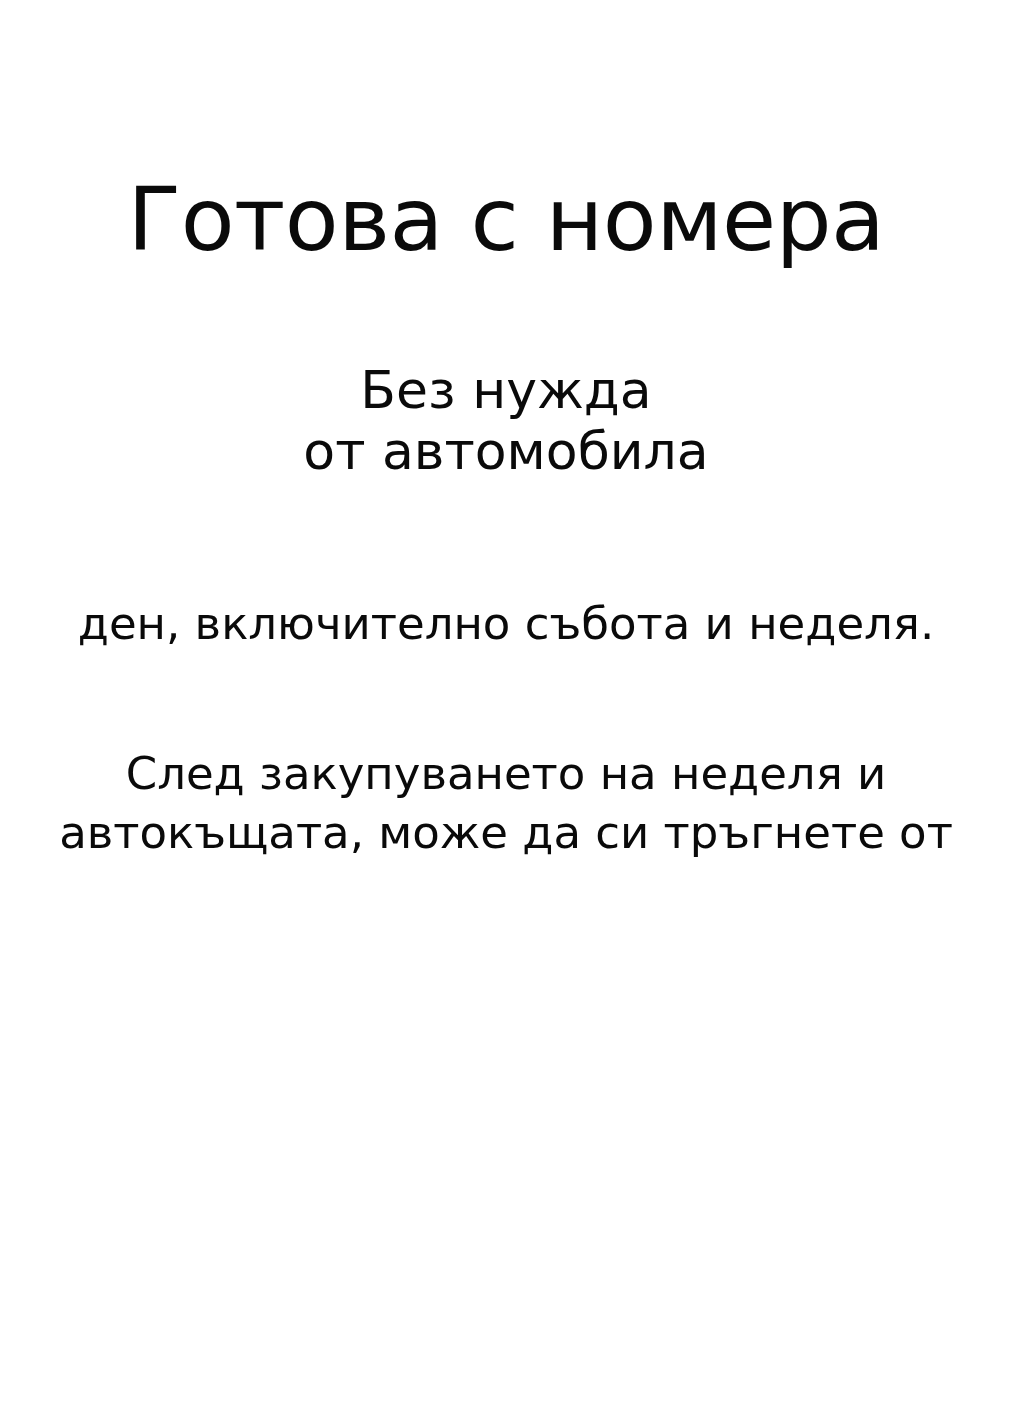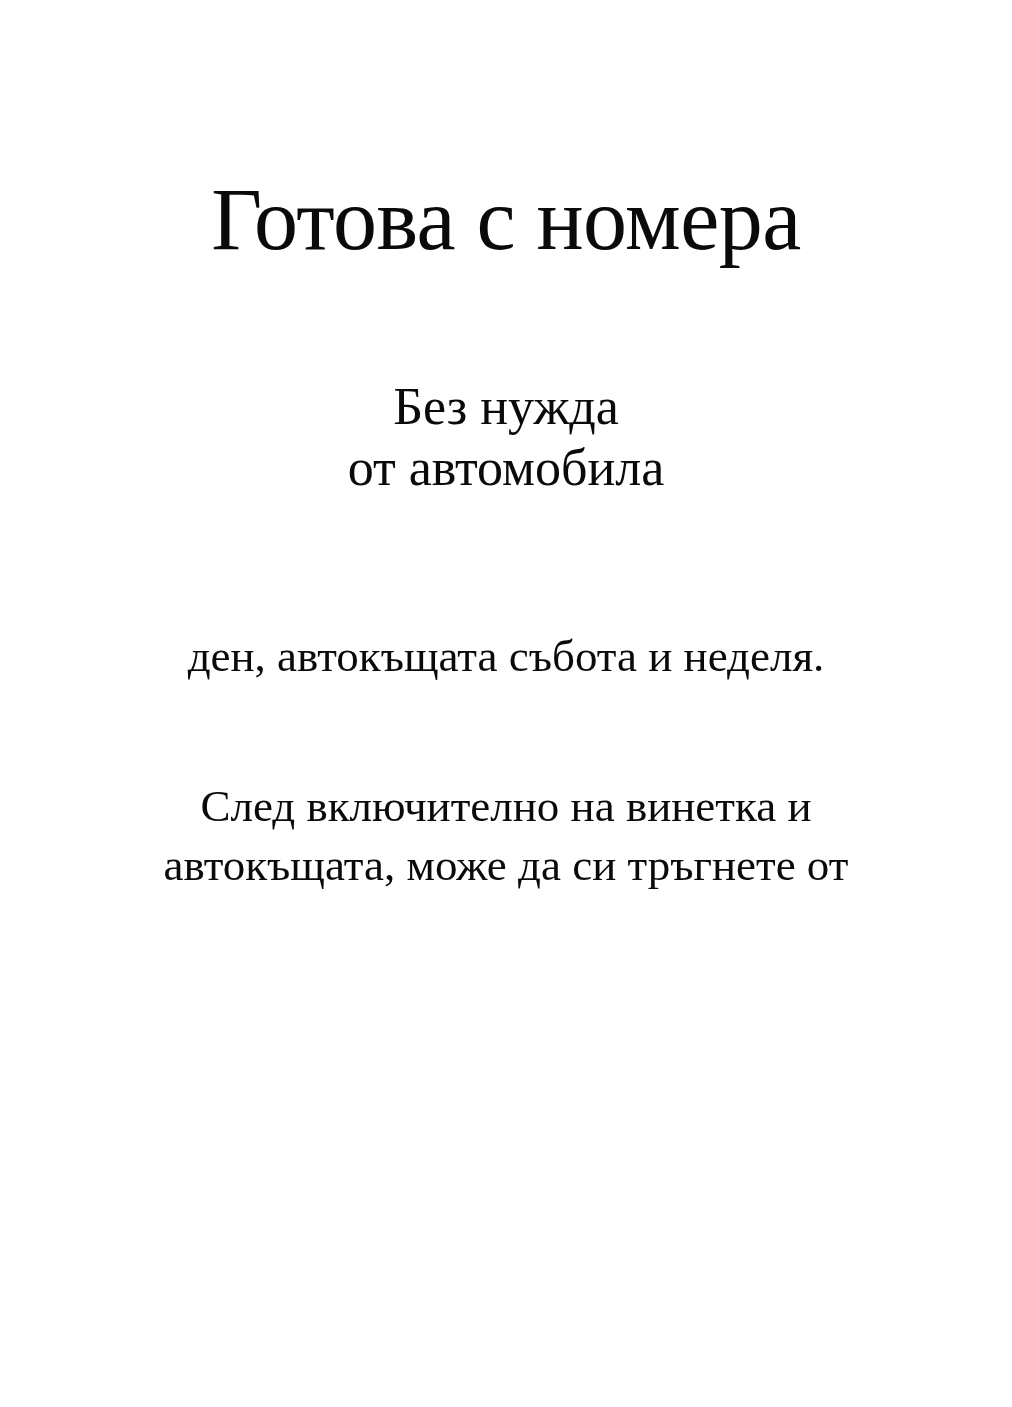--- a/index.html
+++ b/index.html
@@ -14,34 +14,33 @@
     color: #111111;
     overflow: hidden;
   }
   .page {
     box-sizing: border-box;
     width: 1012px;
     height: 1407px;
     padding: 0 28px;
     display: block;
     background: #ffffff;
-    font-family: Liberation Serif, serif;
   }
   .headline {
     margin: 0;
     padding-top: 176px;
     text-align: center;
     font-weight: 400;
     font-size: 88px;
     line-height: 1.0;
     letter-spacing: -0.5px;
     color: #0a0a0a;
   }
   .subhead {
-    margin: 16px;
+    margin: 0;
     padding-top: 96px;
     text-align: center;
     font-weight: 400;
     font-size: 52px;
     line-height: 1.18;
     color: #0a0a0a;
   }
   .subhead .line {
     display: block;
   }
@@ -67,21 +66,21 @@
 <div class="page">
 
   <h1 class="headline">Готова с номера</h1>
 
   <h2 class="subhead">
     <span class="line">Без нужда</span>
     <span class="line">от автомобила</span>
   </h2>
 
   <p class="body-block first">
-    <span class="line">ден, автокъщата събота и неделя.</span>
+    <span class="line">ден, включително събота и неделя.</span>
   </p>
 
   <p class="body-block second">
-    <span class="line">След включително на винетка и</span>
+    <span class="line">След закупуването на неделя и</span>
     <span class="line">автокъщата, може да си тръгнете от</span>
   </p>
 
 </div>
 
 </body></html>

